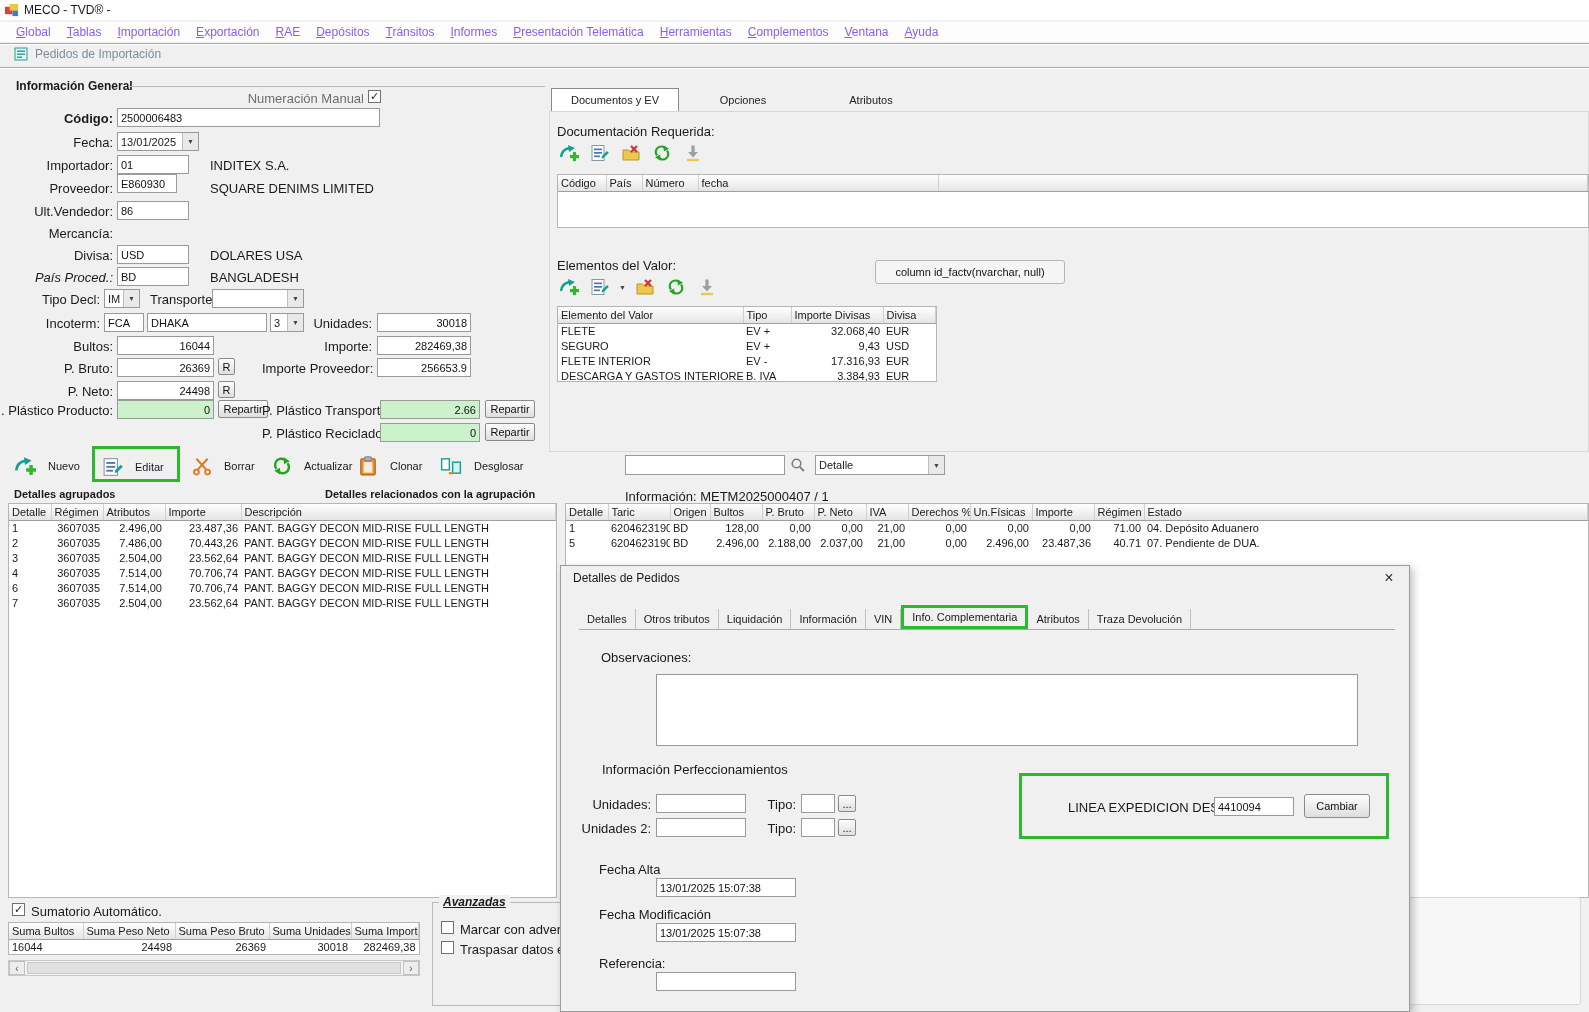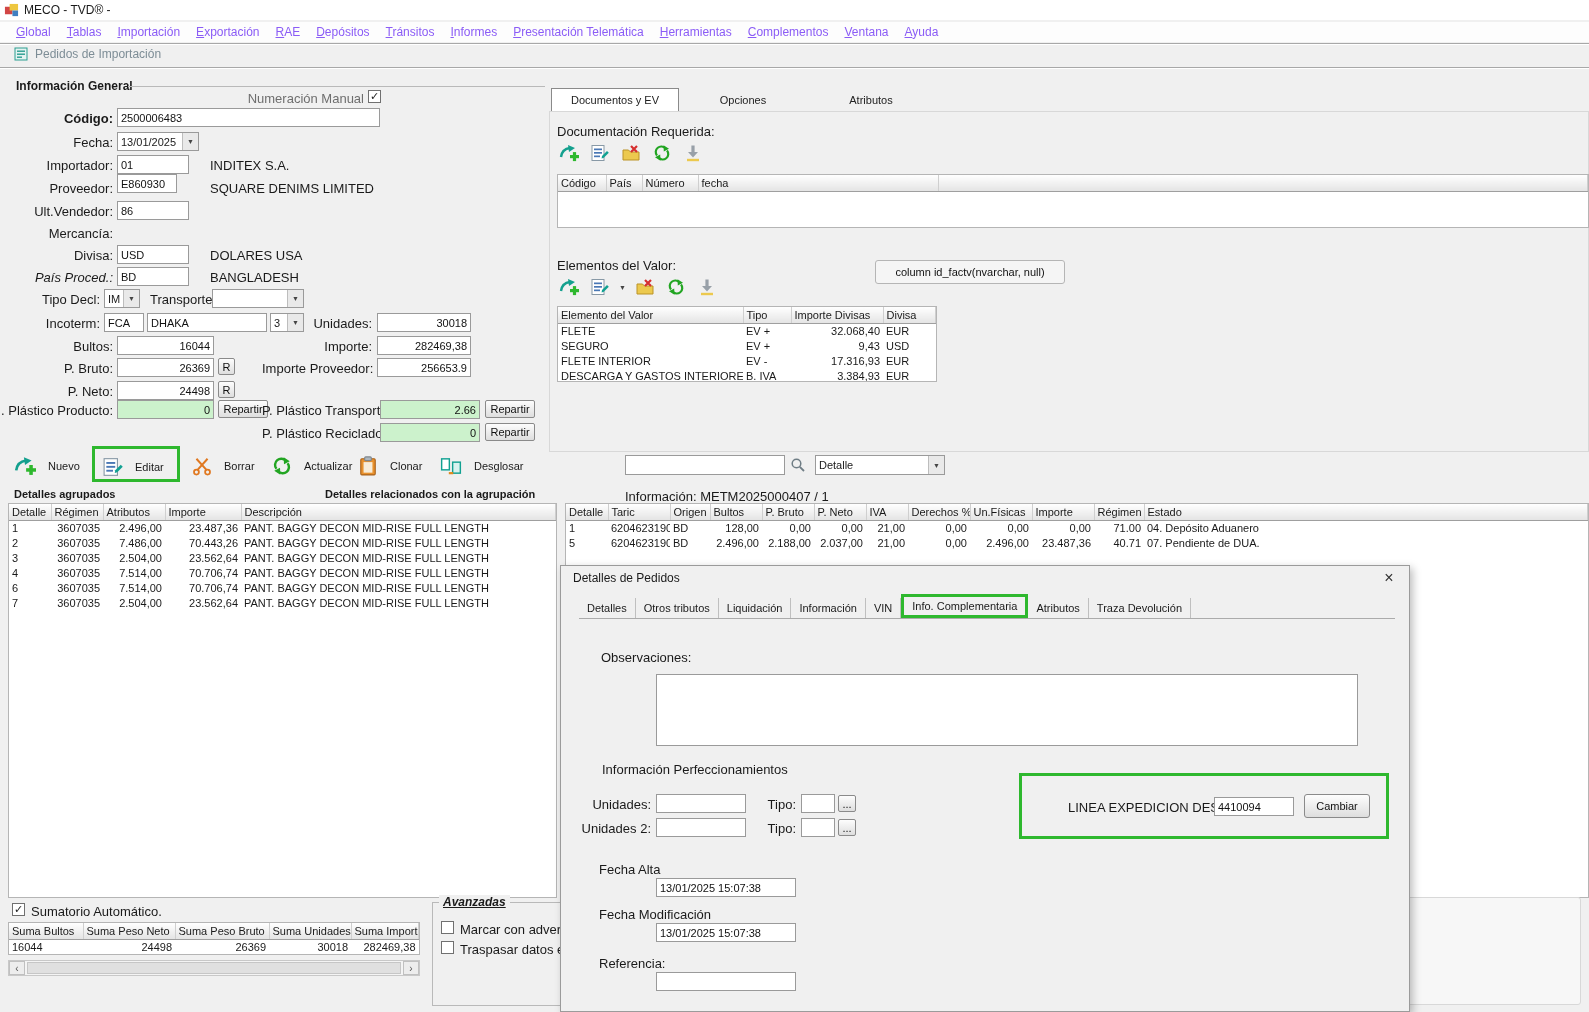--- a/index.html
+++ b/index.html
@@ -40,21 +40,21 @@
   }
   .grid td { padding:0 3px; height:15px; white-space:nowrap; overflow:hidden; font-size:11px; }
   .gridbox { position:absolute; background:#fff; border:1px solid #b5b5b5; overflow:hidden; }
   .rnum { text-align:right; }
   .tool { display:inline-flex; align-items:center; justify-content:center; width:24px; height:22px; }
   .tbtn { position:absolute; display:flex; align-items:center; gap:12px; height:28px; }
   .tbtn span { font-size:11px; }
   .rtab { position:absolute; height:24px; width:128px; display:flex; align-items:center; justify-content:center; font-size:11px; color:#222; }
   .rtab.active { background:#fff; border:1px solid #8a8a8a; }
   .dtab { display:inline-flex; align-items:center; padding:3px 8px; border-right:1px solid #bfbfbf; font-size:11px; height:20px; }
-  .dtab.active { border:3px solid #2eb82e; background:#f0f0f0; height:24px; font-weight:normal; }
+  .dtab.active { border:3px solid #2eb82e; background:#f0f0f0; height:24px; font-weight:normal;margin-top:11px; }
   .greenbox { position:absolute; border:3px solid #2eb82e; }
   .dialog { position:absolute; left:560px; top:565px; width:850px; height:447px; background:#f0f0f0; border:1px solid #9b9b9b; box-shadow:3px 3px 8px rgba(0,0,0,.25); z-index:10; }
   .scroll { position:absolute; height:16px; background:#f4f4f4; border:1px solid #c8c8c8; display:flex; align-items:center; }
   .scroll .sbtn { width:16px; height:14px; background:#ededed; border:1px solid #c0c0c0; font-size:10px; display:flex; align-items:center; justify-content:center; color:#555; }
   .scroll .thumb { flex:1; height:12px; margin:0 2px; background:#e0e0e0; border:1px solid #c6c6c6; }
   .glabel { font-weight:bold; font-size:11px; }
 </style>
 </head>
 <body>
 

